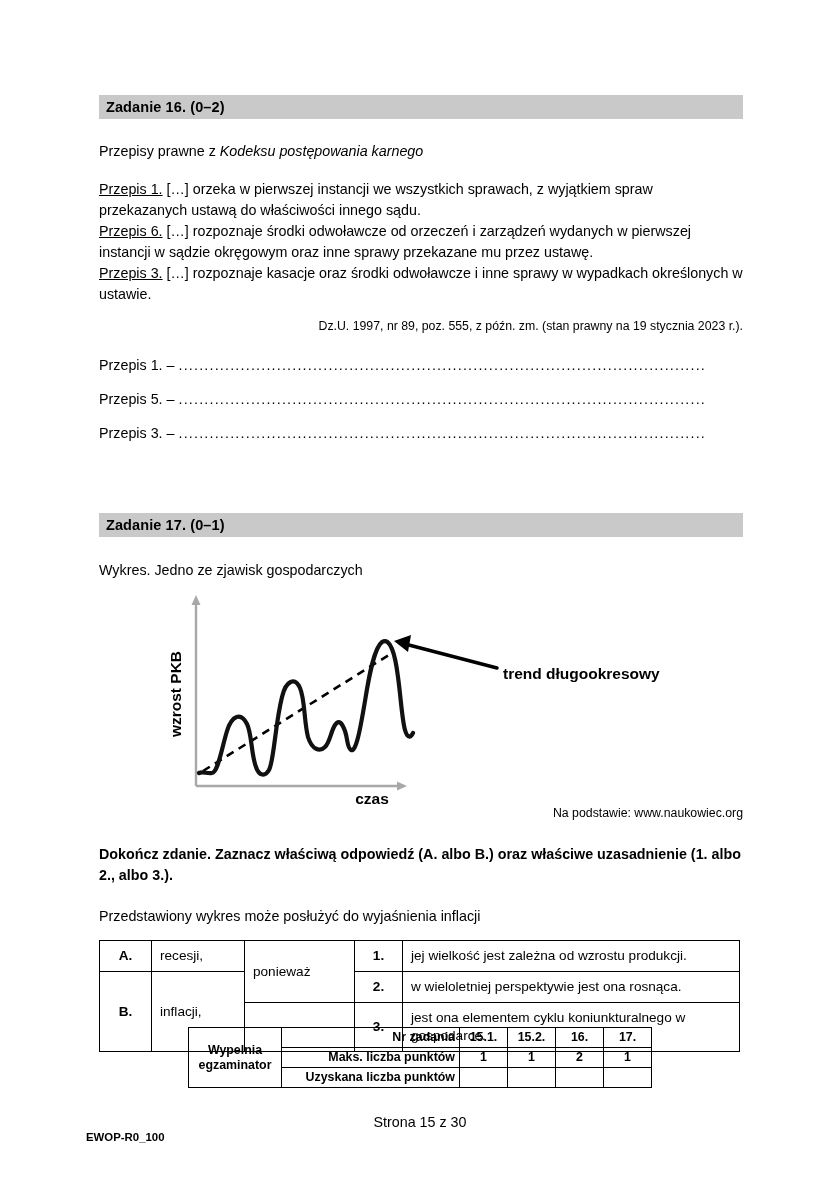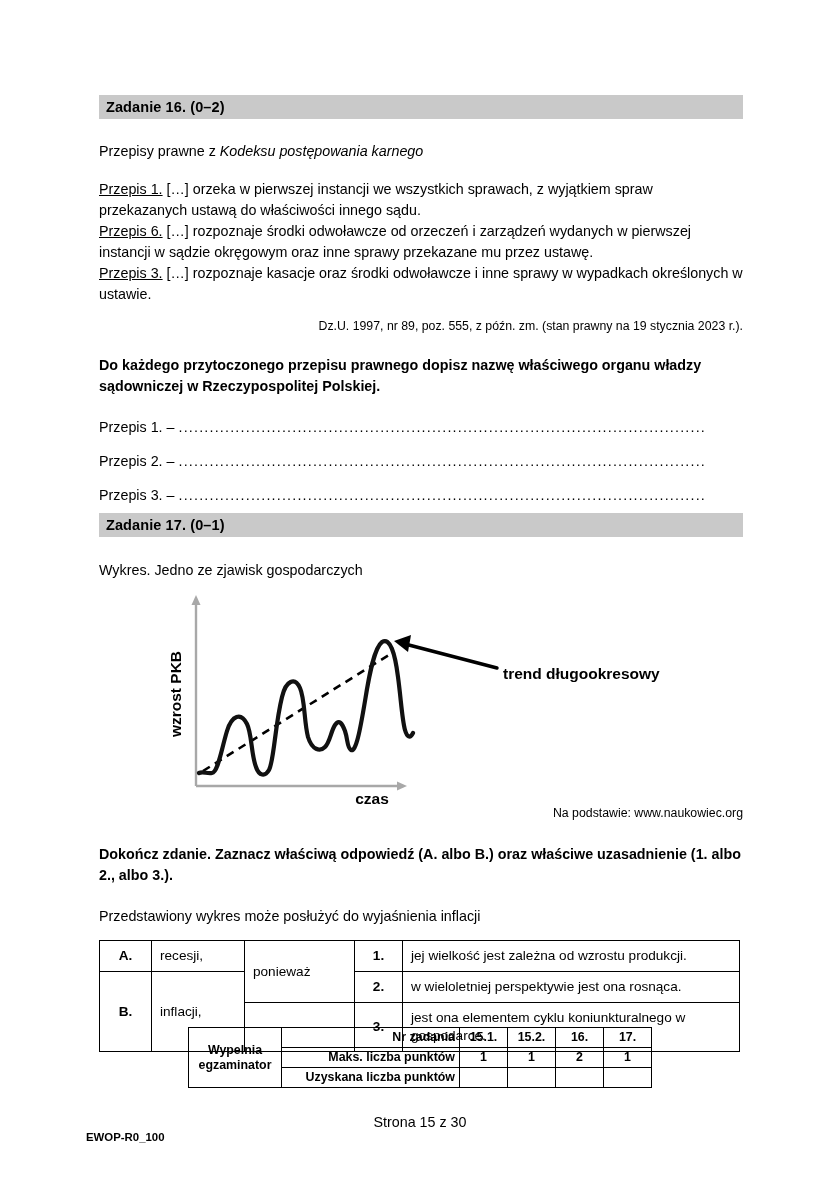--- a/index.html
+++ b/index.html
@@ -161,27 +161,26 @@
     <div class="para">
       <span class="u">Przepis 6.</span><span> […] rozpoznaje środki odwoławcze od orzeczeń i zarządzeń wydanych w pierwszej instancji w sądzie okręgowym oraz inne sprawy przekazane mu przez ustawę.</span>
     </div>
 
     <div class="para">
       <span class="u">Przepis 3.</span><span> […] rozpoznaje kasacje oraz środki odwoławcze i inne sprawy w wypadkach określonych w ustawie.</span>
     </div>
 
     <div class="src-line" style="margin-top:12px;">Dz.U. 1997, nr 89, poz. 555, z późn. zm. (stan prawny na 19 stycznia 2023 r.).</div>
 
-    <div class="para bold" style="margin-top:20px;">Do każdego przytoczonego przepisu prawnego dopisz nazwę właściwego organu władzy sądowniczej w Rzeczypospolitej Polskiej.</div>
 
     <div class="ansline" style="margin-top:20px;">
       <span>Przepis 1. – </span><span class="dots">......................................................................................................</span>
     </div>
     <div class="ansline" style="margin-top:13px;">
-      <span>Przepis 2. – </span><span class="dots">......................................................................................................</span>
+      <span>Przepis 5. – </span><span class="dots">......................................................................................................</span>
     </div>
     <div class="ansline" style="margin-top:13px;">
       <span>Przepis 3. – </span><span class="dots">......................................................................................................</span>
     </div>
 
   </div>
 
   <div class="content" style="top:513px;">
 
     <div class="task-band">Zadanie 17. (0–1)</div>

